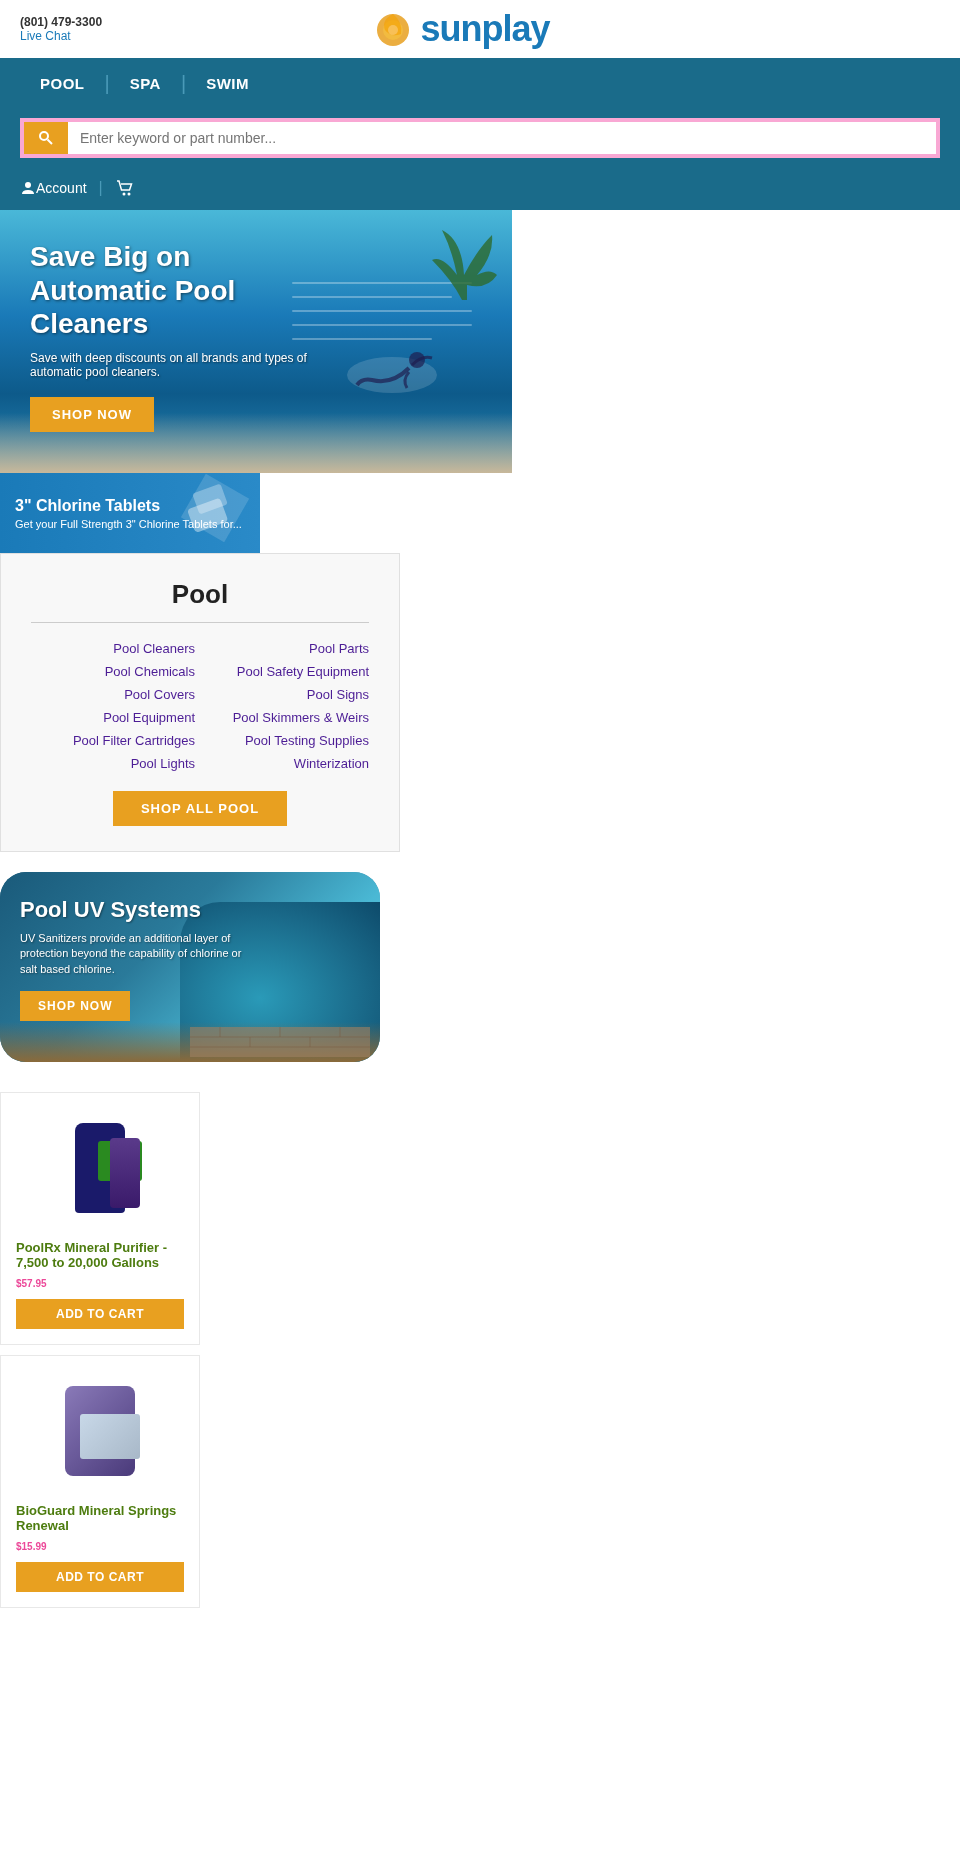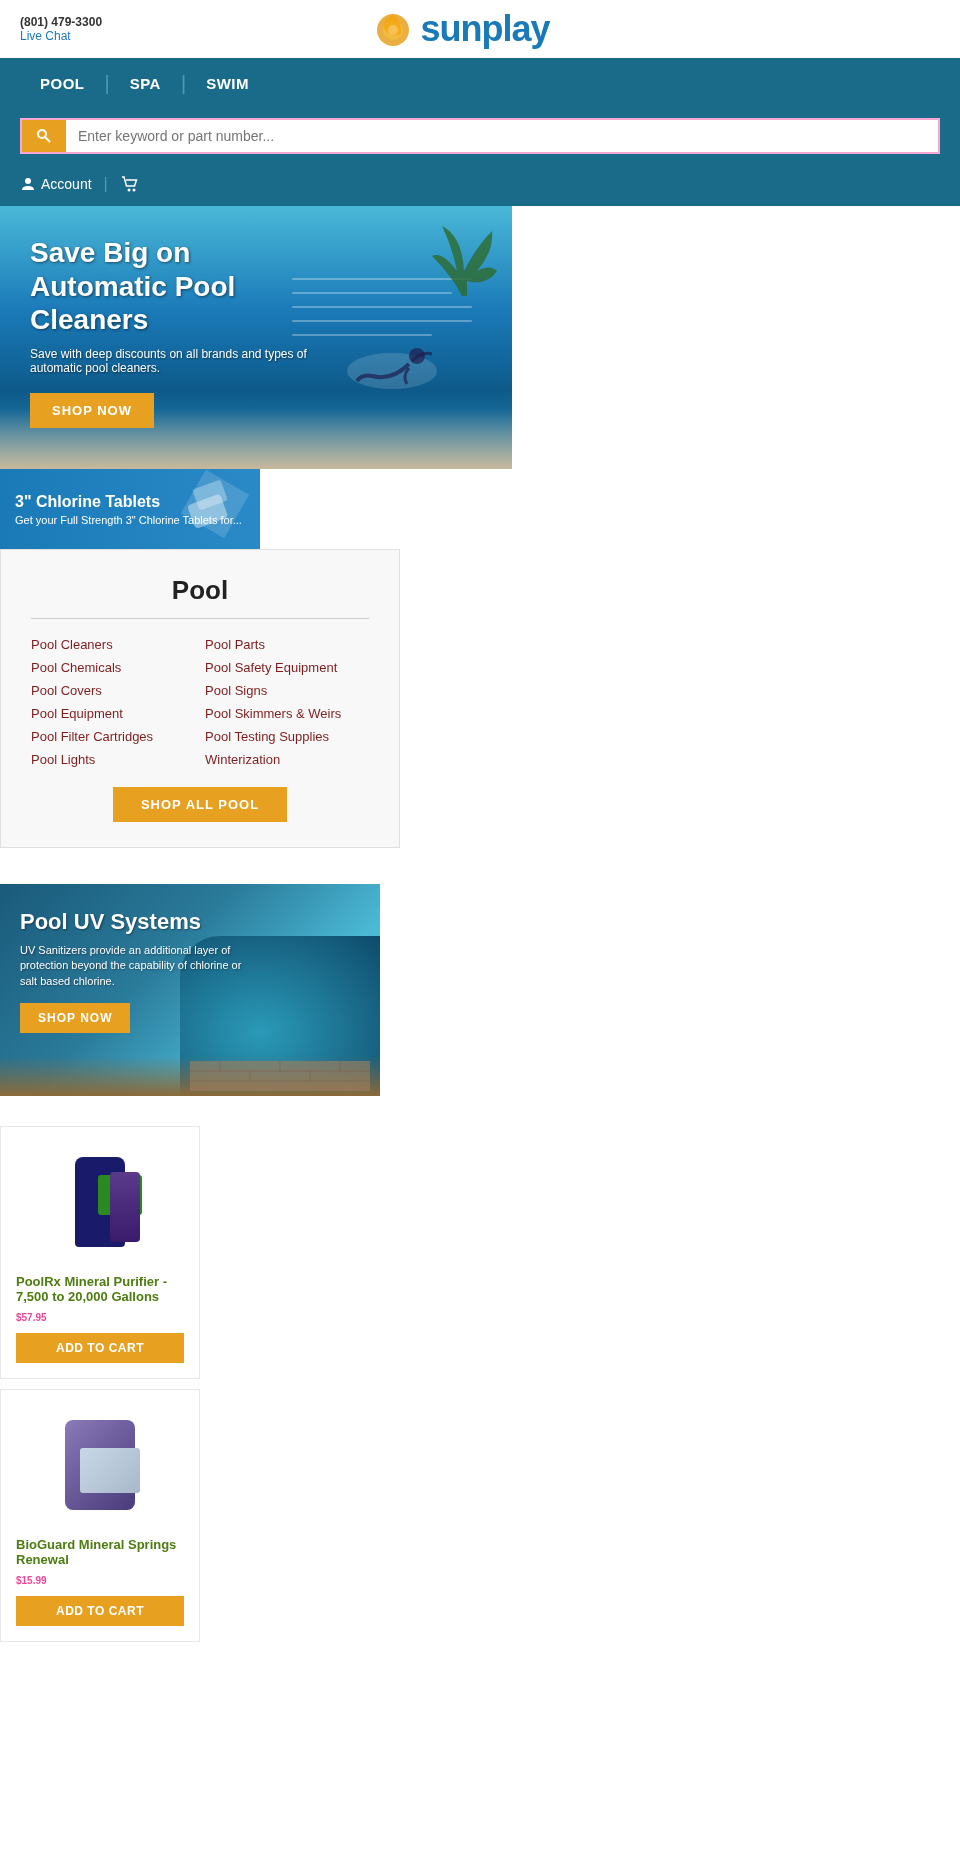--- a/index.html
+++ b/index.html
@@ -43,21 +43,21 @@
 
     
     .search-bar {
       background: #1a6b8a;
       padding: 10px 20px 14px 20px;
     }
     .search-inner {
       display: flex;
       align-items: stretch;
       background: #fff;
-      border: 2px solid #f9a8d4;
+      border: 4px solid #f9a8d4;
     }
     .search-btn {
       background: #e8a020;
       border: none;
       padding: 8px 14px;
       cursor: pointer;
       display: flex;
       align-items: center;
       justify-content: center;
     }
@@ -76,21 +76,20 @@
       padding: 6px 20px 12px 20px;
       display: flex;
       align-items: center;
       gap: 12px;
     }
     .account-link {
       color: #fff;
       font-size: 14px;
       display: flex;
       align-items: center;
-      gap: 5px;
       text-decoration: none;
     }
     .account-divider { color: #4a9ab8; font-size: 16px; }
 
     
     .hero-banner {
       position: relative;
       width: 512px;
       height: 263px;
       background: linear-gradient(135deg, #1a8ab8 0%, #0d5a7a 40%, #2a9abc 70%, #6bbdd8 100%);
@@ -186,22 +185,22 @@
       margin-bottom: 16px;
     }
     .pool-links-grid {
       display: grid;
       grid-template-columns: 1fr 1fr;
       gap: 4px 10px;
       margin-bottom: 18px;
     }
     .pool-link {
       font-size: 13px;
-      color: #7f1d1d;
-      text-align: left;
+      color: #4c1d95;
+      text-align: right;
       cursor: pointer;
       padding: 2px 0;
       text-decoration: none;
     }
     .shop-all-btn {
       display: block;
       margin: 0 auto;
       background: #e8a020;
       color: #fff;
       border: none;
@@ -210,24 +209,25 @@
       font-weight: bold;
       cursor: pointer;
       letter-spacing: 1px;
       text-transform: uppercase;
     }
 
     
     .uv-banner {
       position: relative;
       width: 380px;
-      height: 212px;
+      height: 190px;
       background: linear-gradient(135deg, #1a5a7a 0%, #2a7a9a 40%, #4a9ab8 70%, #8accd8 100%);
       overflow: hidden;
-      margin-top: 16px;
+      margin-top: 0;
+      border-radius: 26px;
     }
     .uv-content {
       position: absolute;
       top: 25px;
       left: 20px;
       color: #fff;
       max-width: 240px;
     }
     .uv-title { font-size: 22px; font-weight: bold; margin-bottom: 8px; text-shadow: 1px 1px 2px rgba(0,0,0,0.4); }
     .uv-subtitle { font-size: 11px; margin-bottom: 14px; text-shadow: 1px 1px 2px rgba(0,0,0,0.4); line-height: 1.4; }

